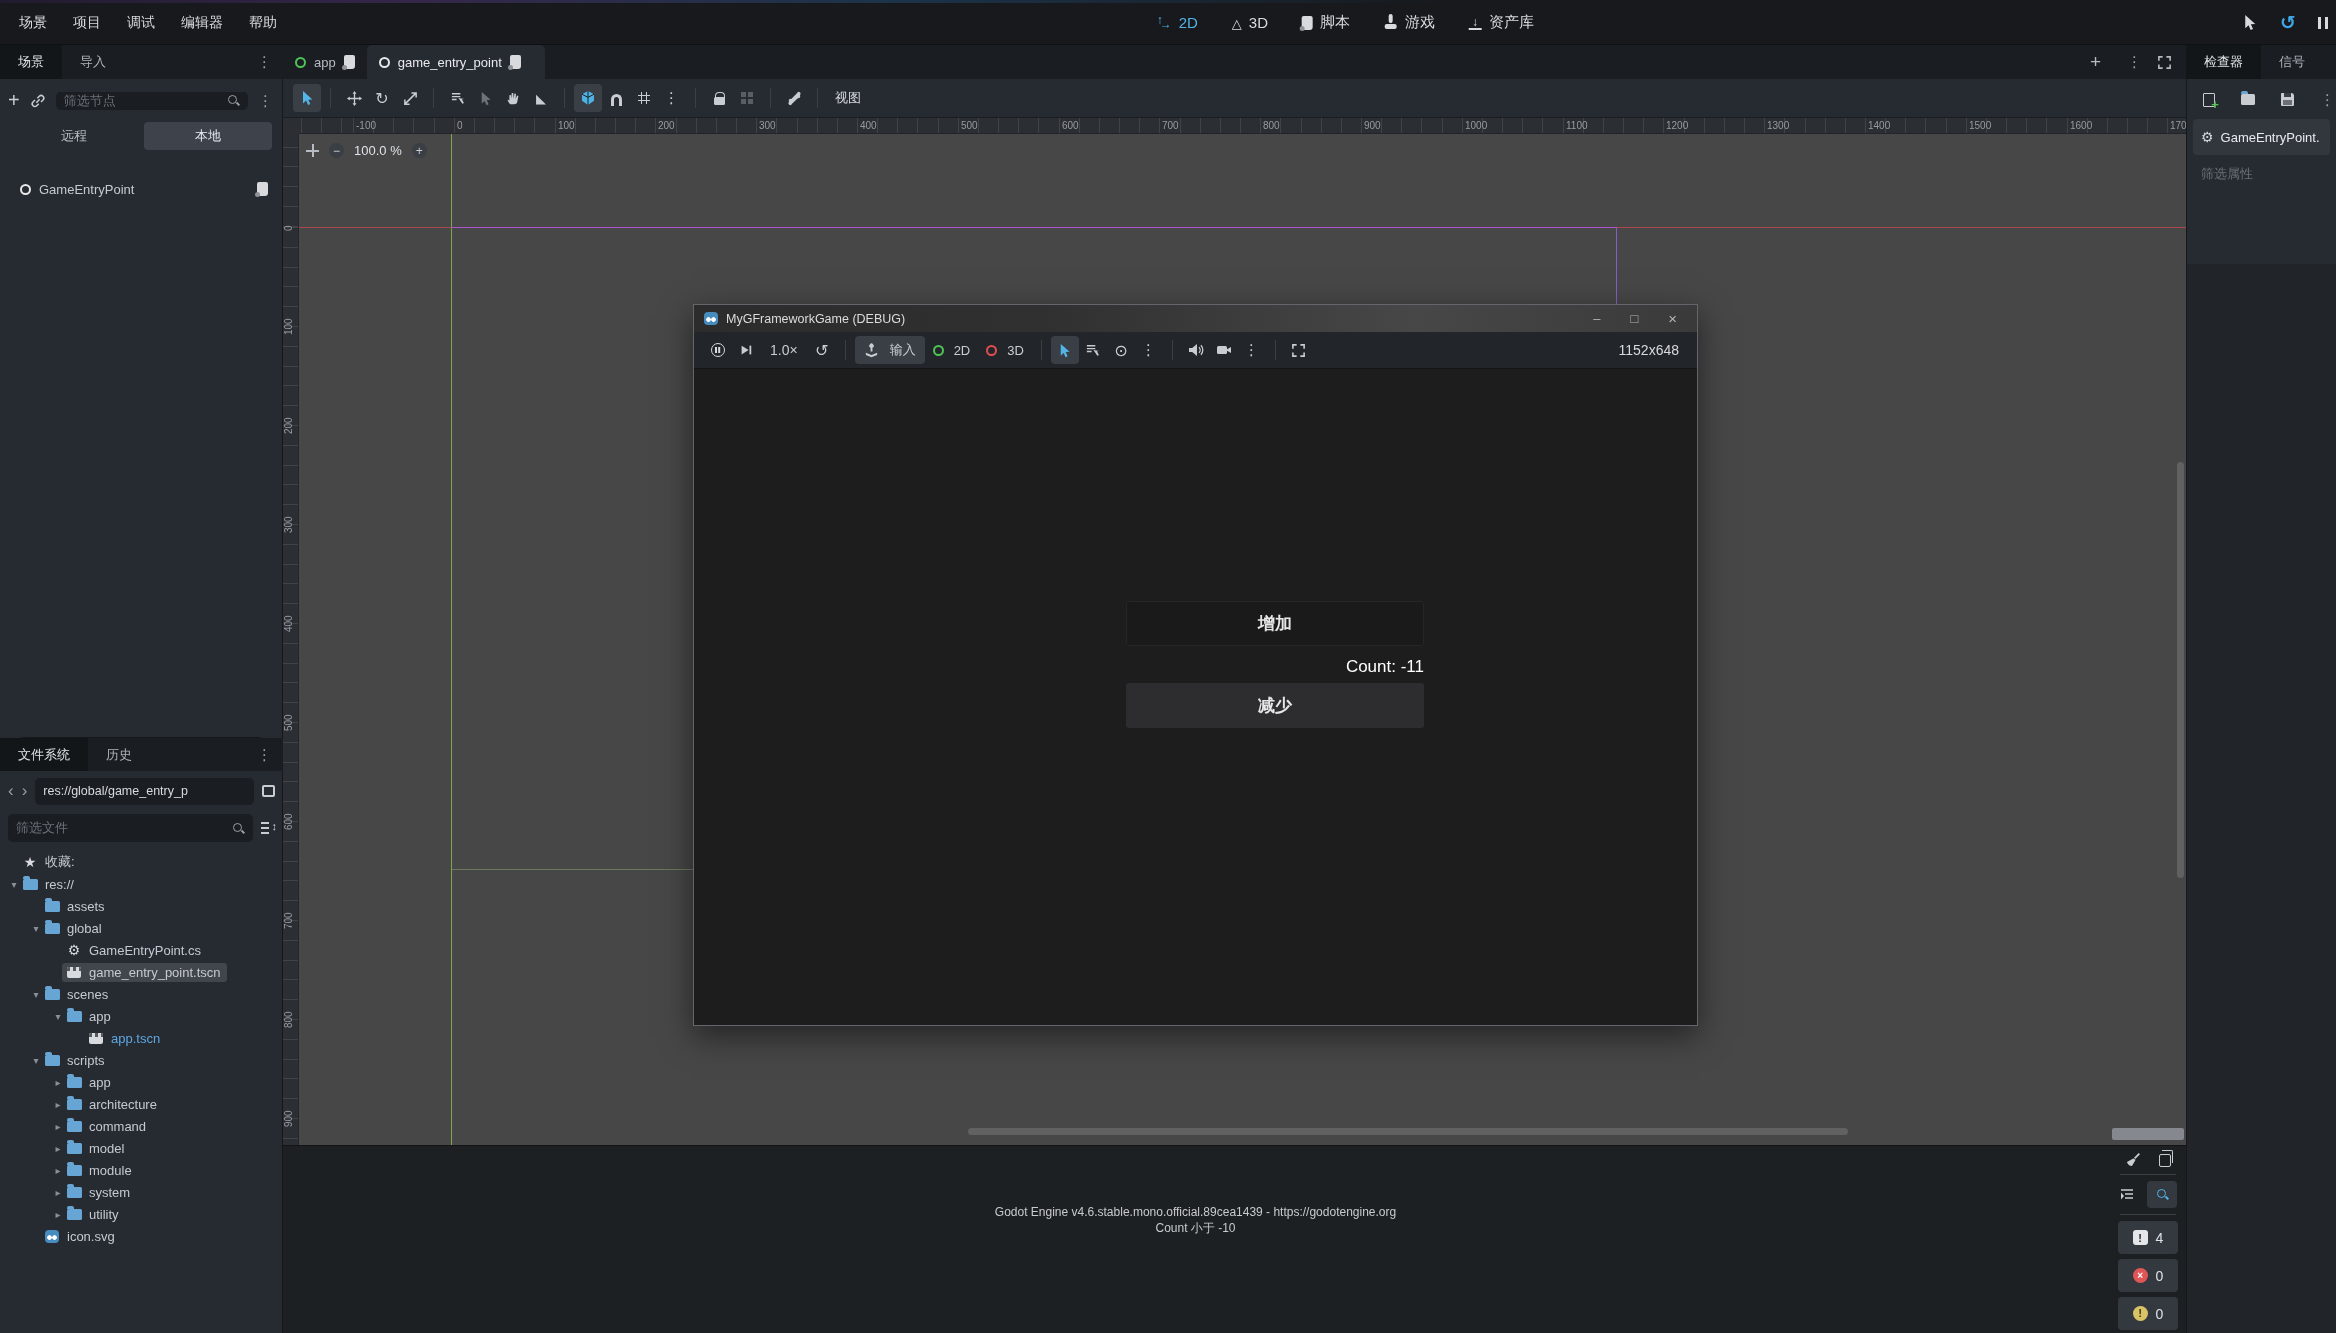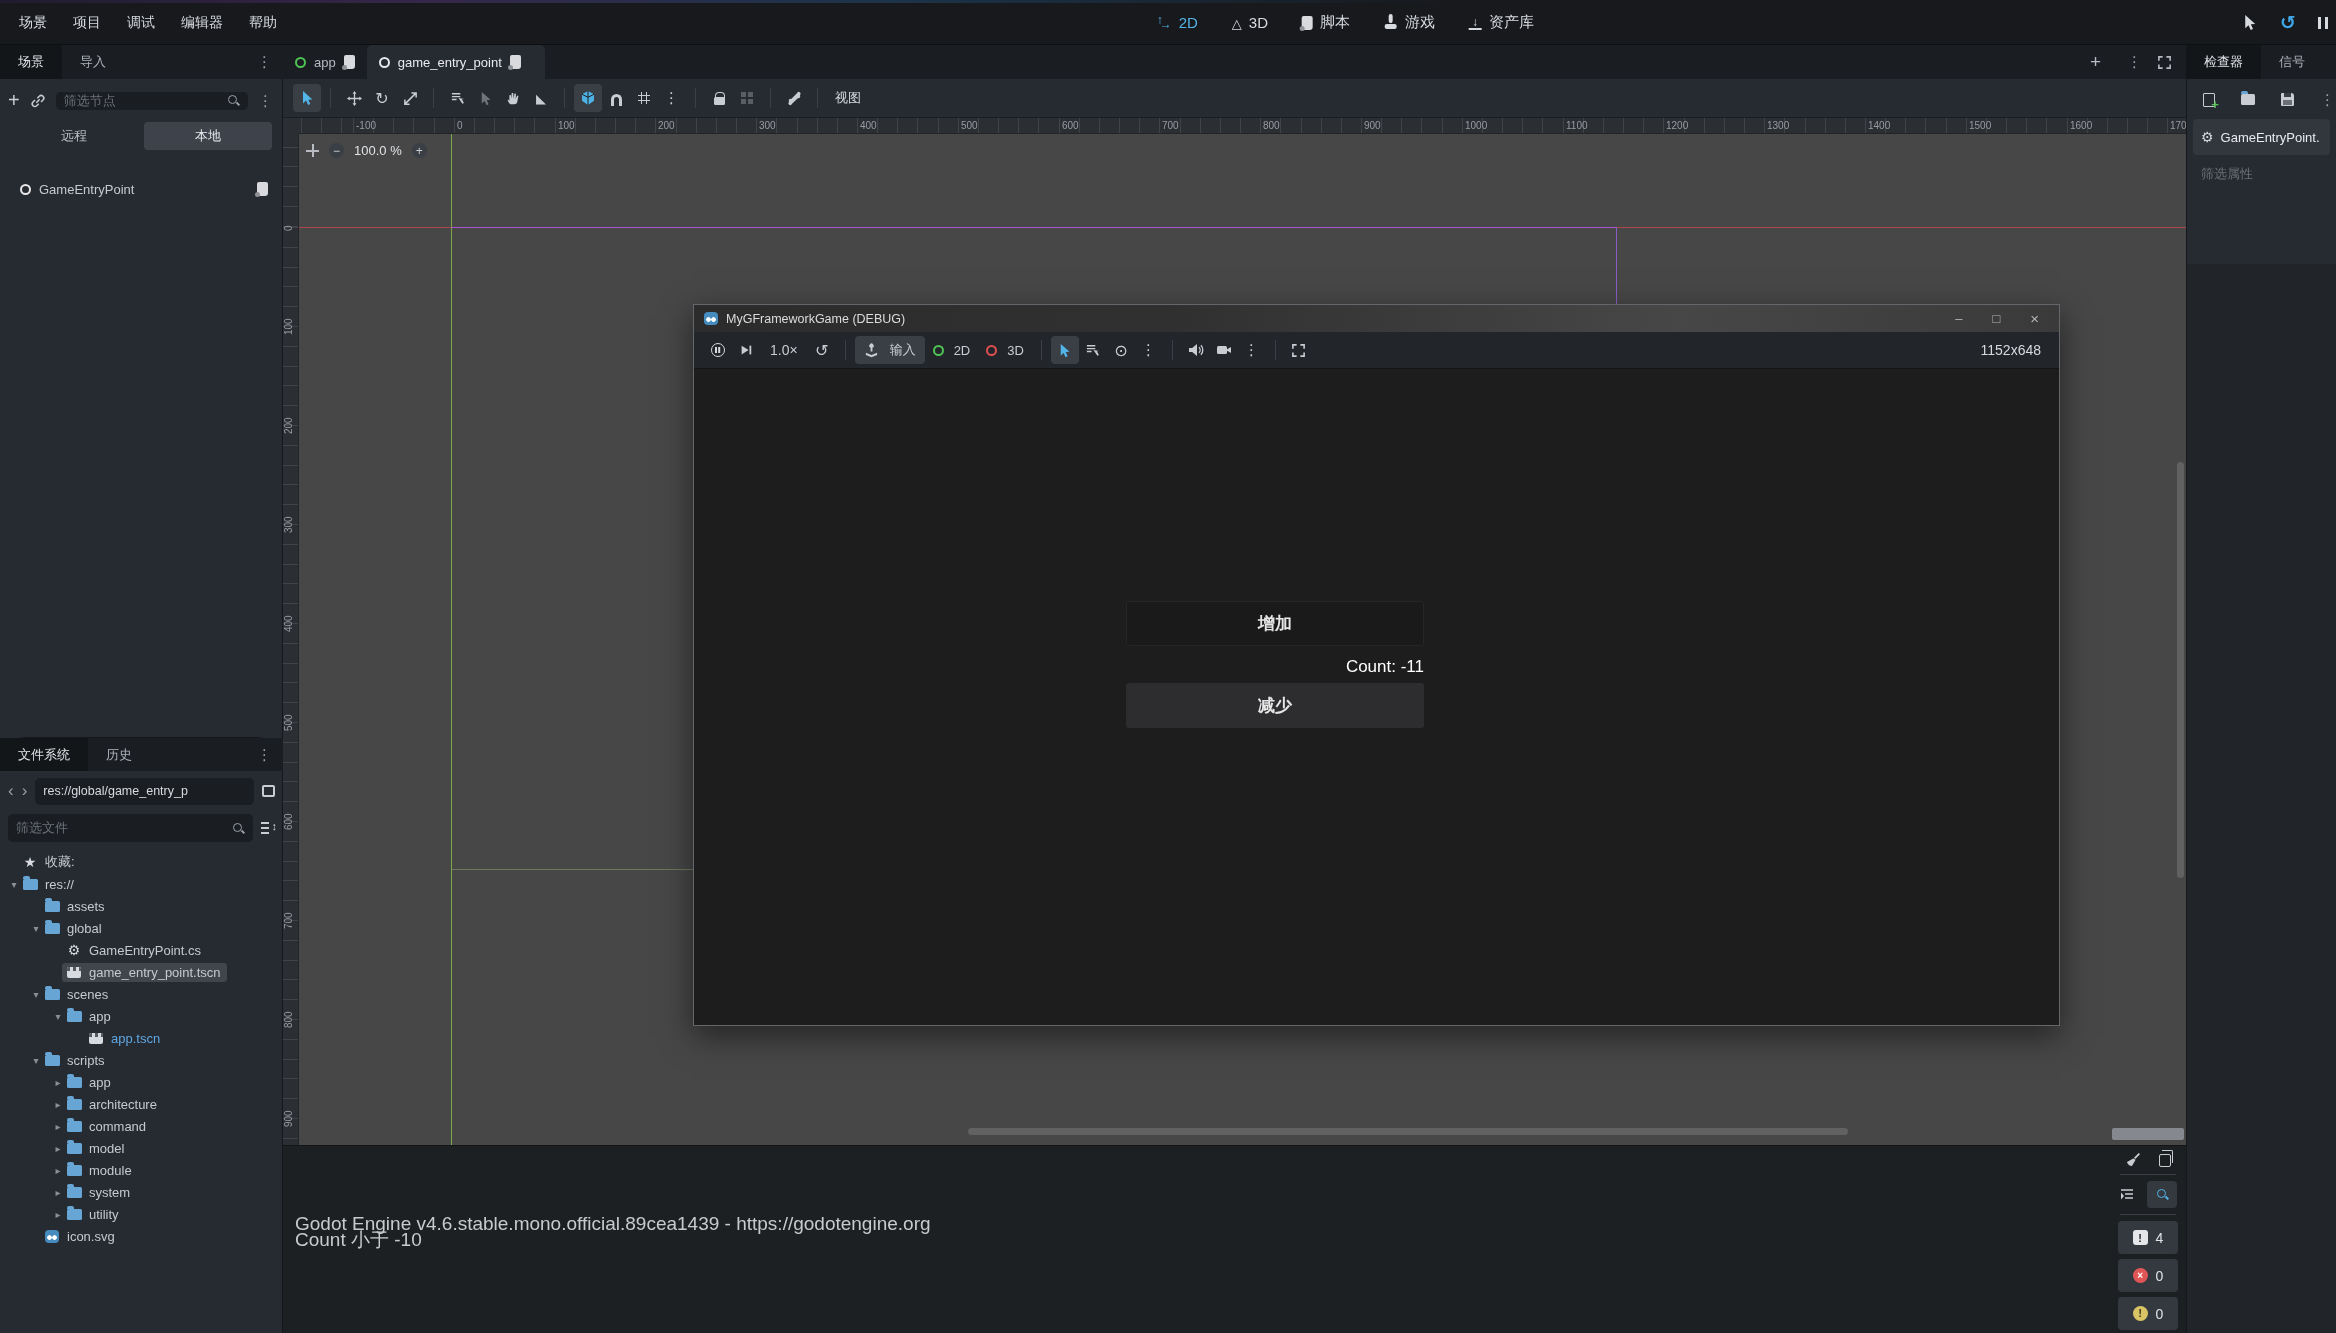--- a/index.html
+++ b/index.html
@@ -109,33 +109,33 @@
   #canvas-wrap{position:absolute;left:0;top:39px;width:1903px;height:1027px;background:#474747;overflow:hidden;}
   #hruler{position:absolute;left:16px;top:0;width:1887px;height:16px;background:#2b2e33;border-bottom:1px solid #222528;background-image:repeating-linear-gradient(90deg,rgba(255,255,255,.10) 0 1px,rgba(0,0,0,0) 1px 20.16px);background-position:54px 0;}
   #vruler{position:absolute;left:0;top:16px;width:16px;height:1011px;background:#2b2e33;border-right:1px solid #222528;background-image:repeating-linear-gradient(rgba(255,255,255,.10) 0 1px,rgba(0,0,0,0) 1px 19.8px);background-position:0 93px;}
   #ruler-corner{position:absolute;left:0;top:0;width:16px;height:16px;background:#2b2e33;}
   .hlab{position:absolute;top:2px;font-size:10px;color:#989ca1;transform:translateX(3px);}
   .vlab{position:absolute;left:0;width:15px;font-size:10px;color:#989ca1;writing-mode:vertical-rl;transform:rotate(180deg);height:36px;text-align:center;}
   .axis{position:absolute;}
   #zoomctl{position:absolute;left:23px;top:25px;display:flex;align-items:center;gap:10px;color:#dfe2e6;font-size:13px;}
 
   
-  #gamewin{position:absolute;left:410px;top:186px;width:1367px;height:722px;border:1px solid #63666b;box-shadow:0 10px 30px rgba(0,0,0,.5);background:#1d1d1d;}
+  #gamewin{position:absolute;left:410px;top:186px;width:1005px;height:722px;border:1px solid #63666b;box-shadow:0 10px 30px rgba(0,0,0,.5);background:#1d1d1d;}
   #gw-title{height:27px;background:linear-gradient(90deg,#2c2c2c 0%,#303030 35%,#474747 72%,#3a3a3a 100%);display:flex;align-items:center;padding:0 10px;color:#dcdcdc;font-size:12.5px;}
   #gw-controls{margin-left:auto;display:flex;align-items:center;gap:30px;color:#b4b4b4;font-size:13px;padding-right:10px;}
   #gw-toolbar{height:37px;background:#22252a;border-bottom:1px solid #151518;display:flex;align-items:center;padding:0 10px;color:#c9cdd2;}
   #gw-toolbar .lbl{margin-left:5px;font-size:13px;}
   #gw-res{margin-left:auto;color:#d7dadf;font-size:14px;padding-right:8px;}
   #gw-content{position:relative;height:656px;background:#1d1d1d;}
   .gw-btn{position:absolute;left:432px;width:298px;height:45px;display:flex;align-items:center;justify-content:center;color:#e6e6e6;font-size:17px;font-weight:600;border-radius:3px;}
   #gw-count{position:absolute;left:432px;width:298px;text-align:right;color:#fff;font-size:17px;}
 
   
   #console{position:absolute;left:0;top:1066px;width:1903px;height:188px;background:#1d2023;border-top:1px solid #121416;overflow:hidden;}
-  #console-text{position:absolute;left:12px;top:20px;right:90px;font-family:"DejaVu Sans Mono","Liberation Mono",monospace;font-size:19px;line-height:16.5px;color:#c8cbce;white-space:pre;}
+  #console-text{position:absolute;left:12px;top:8px;right:90px;font-family:"DejaVu Sans Mono","Liberation Mono",monospace;font-size:12px;line-height:16.5px;color:#c8cbce;white-space:pre;text-align:center;}
   #console-side{position:absolute;left:1827px;top:0;width:76px;height:188px;padding-top:6px;}
   .cs-hr{width:56px;height:1px;background:#3a3f45;margin:6px auto;}
   .badge{width:60px;height:33px;margin:5px auto 0;background:#343940;border-radius:4px;display:flex;align-items:center;justify-content:center;gap:8px;color:#dfe2e6;font-size:14px;}
 
   
   #insp-toolbar{display:flex;align-items:center;gap:26px;padding:9px 0 0 16px;height:32px;}
   #insp-node{margin:8px 6px 0;height:36px;background:#32363d;border-radius:4px;display:flex;align-items:center;padding:0 8px;gap:7px;color:#e8eaed;font-size:13px;overflow:hidden;white-space:nowrap;}
   #insp-filter{margin:10px 6px 0;color:#6b7077;font-size:13px;padding-left:8px;}
   #insp-empty{position:absolute;left:0;top:185px;right:0;bottom:0;background:#212429;}
 

